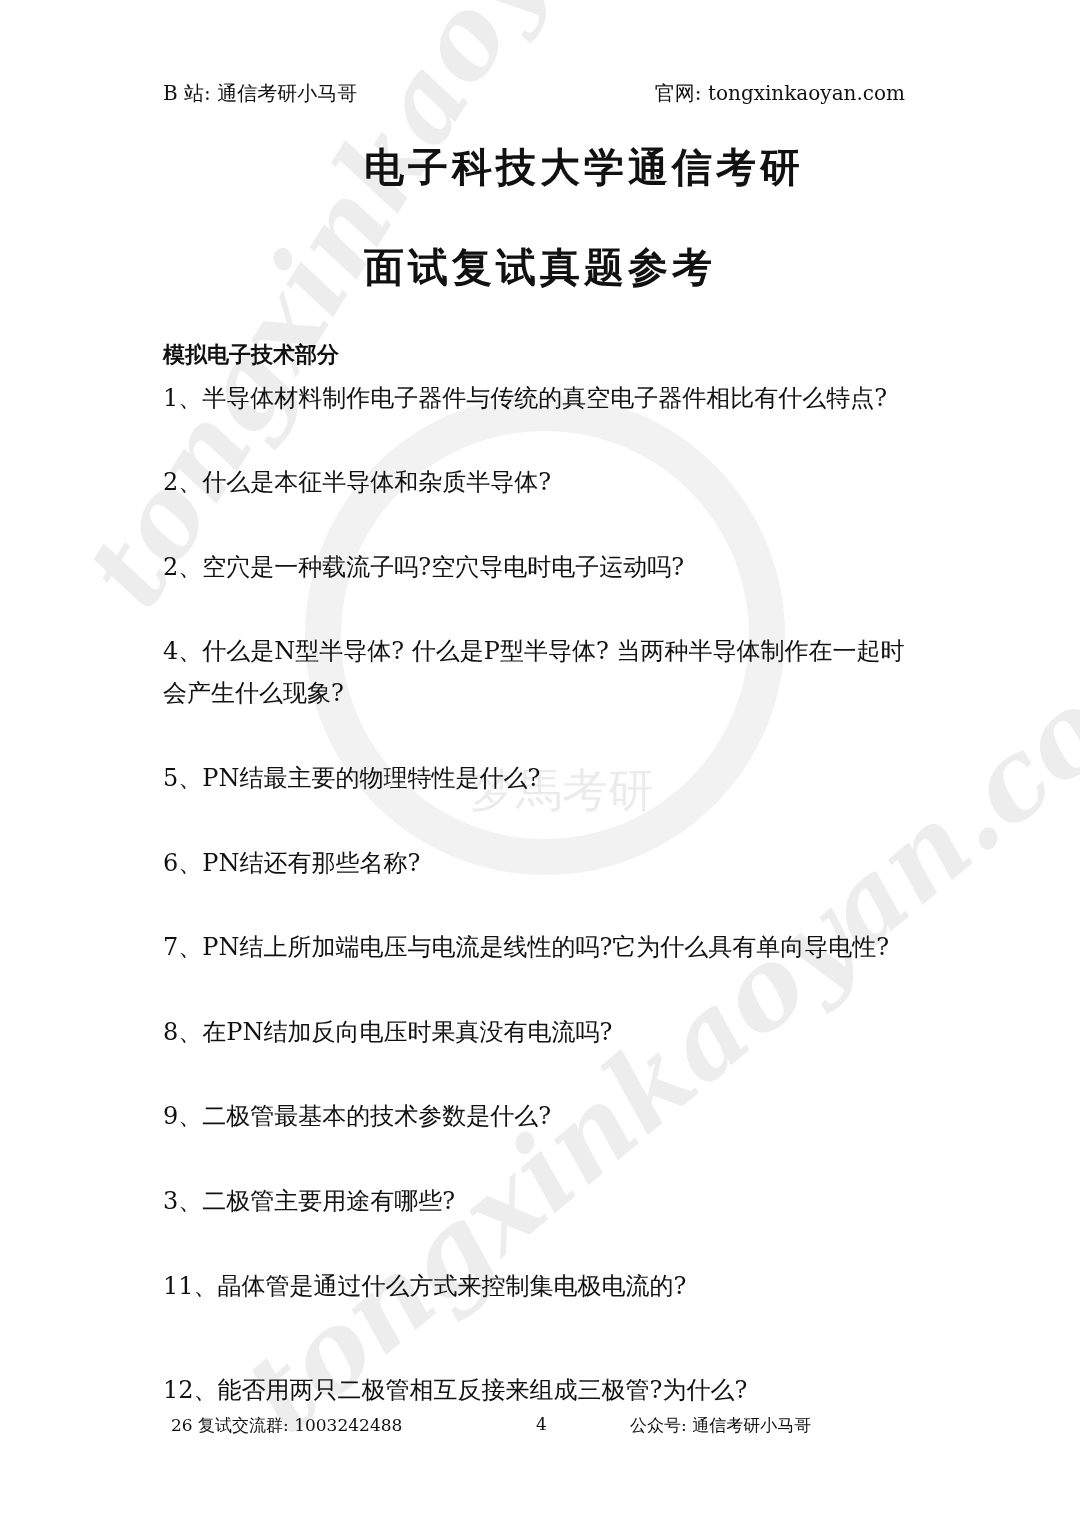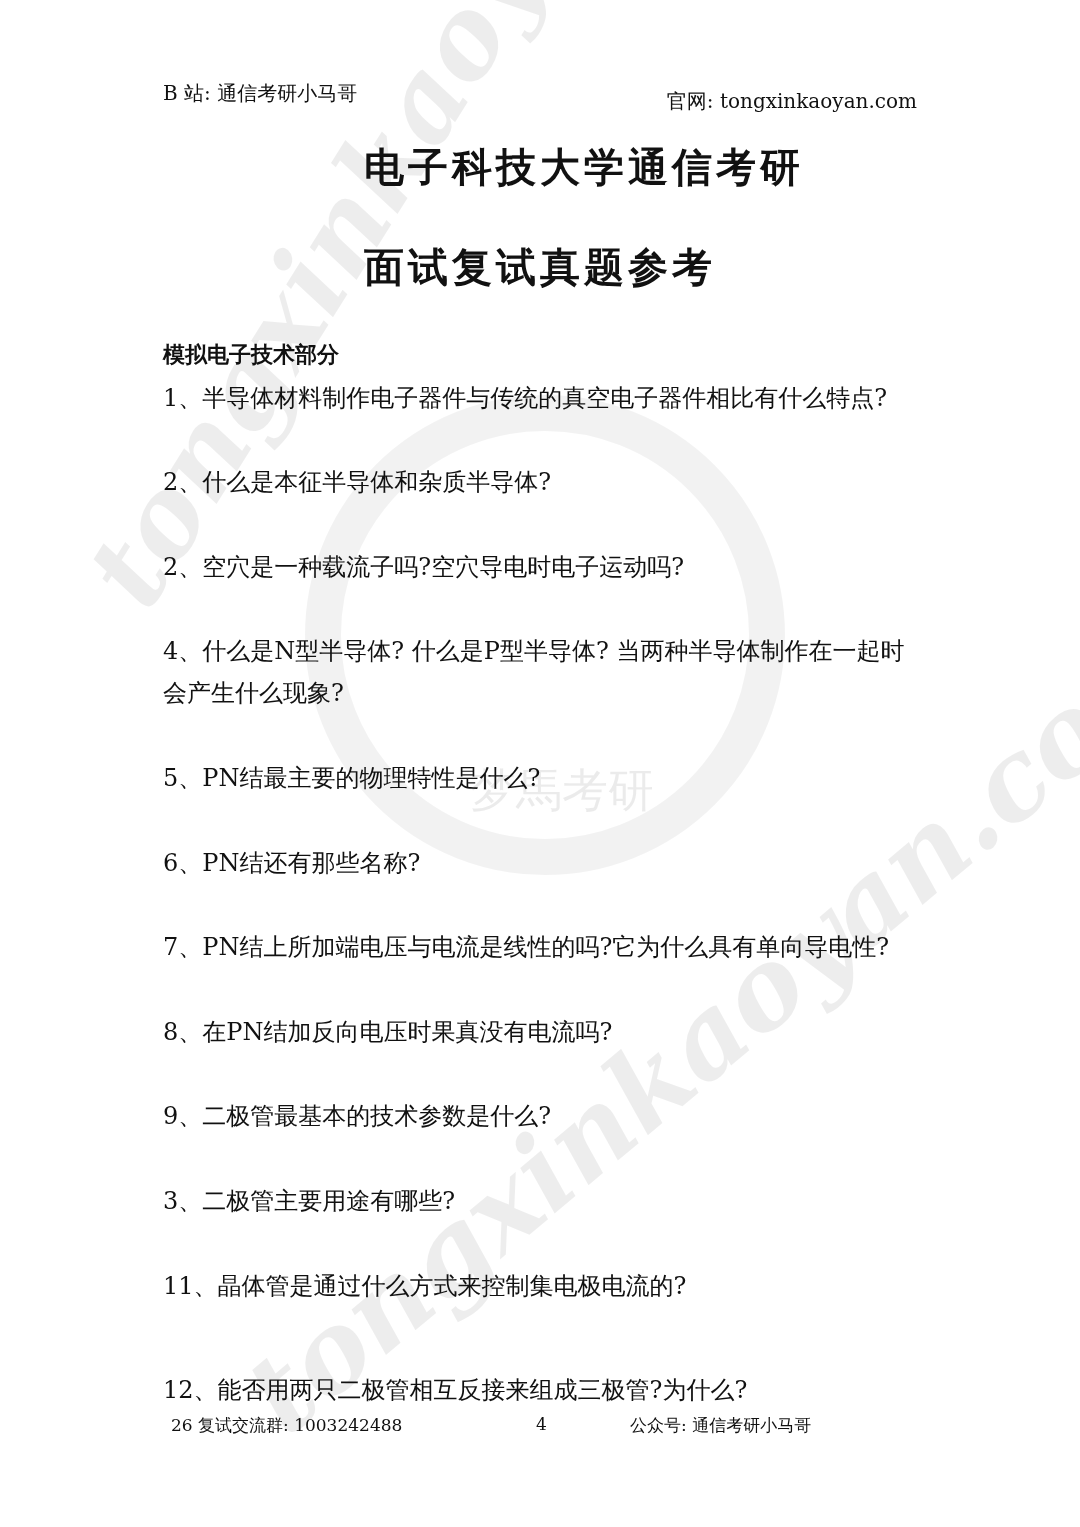--- a/index.html
+++ b/index.html
@@ -7,21 +7,21 @@
          font-family: "DejaVu Serif", "Liberation Serif", serif; color: #111; }
   .watermark { position: absolute; color: rgba(0,0,0,0.07); font-style: italic; font-weight: bold;
                font-family: "DejaVu Serif", serif; white-space: nowrap; pointer-events: none; }
   .wm1 { left: 60px; top: 330px; font-size: 110px; transform: rotate(-58deg); transform-origin: left top; top: 560px; }
   .wm2 { left: 220px; top: 1360px; font-size: 110px; transform: rotate(-40deg); transform-origin: left top; }
   .seal { position: absolute; left: 305px; top: 395px; width: 480px; height: 480px; border-radius: 50%;
           border: 36px solid rgba(0,0,0,0.05); box-sizing: border-box; }
   .seal-text { position: absolute; color: rgba(0,0,0,0.08); font-size: 46px; font-family: "DejaVu Sans", sans-serif; }
   .header { position: absolute; top: 80px; left: 163px; right: 163px; height: 24px; font-size: 20px; }
   .header .left { position: absolute; left: 0; top: 0; }
-  .header .right { position: absolute; right: 0; top: 0; margin-top: 8px; }
+  .header .right { position: absolute; right: 12px; top: 0; }
   .title { position: absolute; left: 0; width: 1080px; text-align: center; font-size: 40px; font-weight: bold; letter-spacing: 4px; }
   .t1 { top: 140px; padding-left: 44px; }
   .t2 { top: 240px; }
   .section { position: absolute; left: 163px; top: 340px; font-size: 22px; font-weight: bold; }
   .q { position: absolute; left: 163px; width: 760px; font-size: 24px; line-height: 42px; }
   .footer { position: absolute; top: 1414px; left: 163px; width: 760px; font-size: 17px; }
   .footer span { position: absolute; top: 0; }
 </style>
 </head>
 <body>

